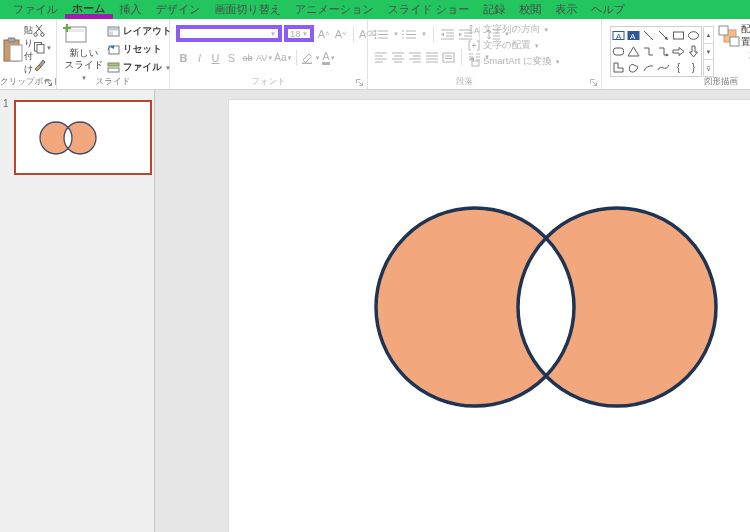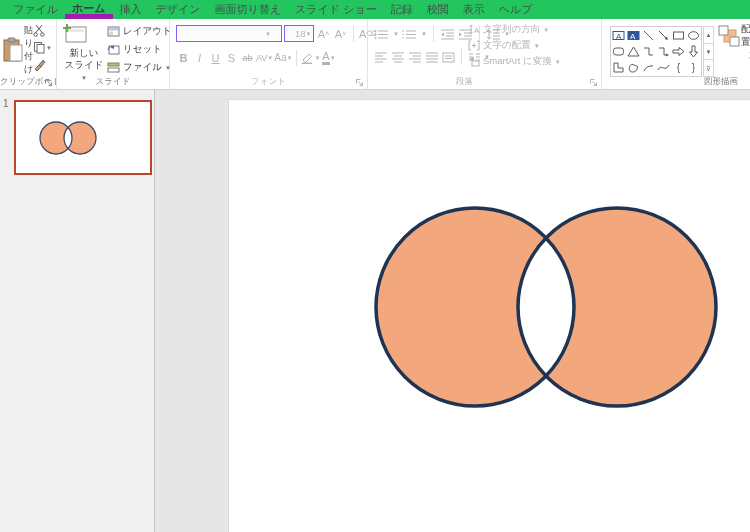--- a/index.html
+++ b/index.html
@@ -21,27 +21,27 @@
 
   
   .g-clip { width:57px; }
   .paste-btn { position:absolute; left:2px; top:4px; width:30px; height:54px; display:flex; flex-direction:row; align-items:center; font-size:9px; color:#444; }
   .clip-col { position:absolute; left:33px; top:5px; width:22px; display:flex; flex-direction:column; gap:4px; align-items:flex-start; }
   .mini-btn { display:flex; align-items:center; gap:1px; height:13px; }
 
   
   .g-slides { width:113px; }
   .newslide-btn { position:absolute; left:5px; top:4px; width:44px; display:flex; flex-direction:column; font-size:9.5px; color:#3f3f3f; line-height:1.25; text-align:center; }
-  .slides-col { position:absolute; left:50px; top:6px; display:flex; flex-direction:column; gap:5px; }
+  .slides-col { position:absolute; left:50px; top:6px; display:flex; flex-direction:column; gap:5px;font-weight:bold; }
   .slides-col .row { display:flex; align-items:center; gap:3px; font-size:9.5px; color:#3f3f3f; white-space:nowrap; }
 
   
   .g-font { width:198px; }
   .font-row1 { position:absolute; left:6px; top:6px; display:flex; align-items:center; gap:2px; }
-  .combo { border:1px solid #8b5cf6; background:#fcfcfc; height:17px; display:flex; align-items:center; justify-content:space-between; font-size:9.5px; color:#b3b3b3; padding:0 10px; }
+  .combo { border:4px solid #8b5cf6; background:#fcfcfc; height:17px; display:flex; align-items:center; justify-content:space-between; font-size:9.5px; color:#b3b3b3; padding:0 2px; }
   .font-row2 { position:absolute; left:6px; top:30px; display:flex; align-items:center; gap:1px; }
   .fbtn { min-width:15px; height:17px; display:flex; align-items:center; justify-content:center; font-size:11px; }
   .vsep { width:1px; height:16px; background:#e0e0e0; margin:0 3px; }
 
   
   .g-para { width:234px; }
   .para-row1 { position:absolute; left:6px; top:7px; display:flex; align-items:center; gap:3px; }
   .para-row2 { position:absolute; left:6px; top:30px; display:flex; align-items:center; gap:3px; }
   .para-right { position:absolute; left:100px; top:4px; display:flex; flex-direction:column; gap:3px; }
   .para-right .row { display:flex; align-items:center; gap:3px; font-size:9.5px; white-space:nowrap; }
@@ -67,20 +67,21 @@
 </style>
 </head>
 <body>
 
 <div class="menubar">
   <div class="menu-item">ファイル</div>
   <div class="menu-item active">ホーム</div>
   <div class="menu-item">挿入</div>
   <div class="menu-item">デザイン</div>
   <div class="menu-item">画面切り替え</div>
+  <div class="menu-item">アニメーション</div>
   <div class="menu-item">スライド ショー</div>
   <div class="menu-item">記録</div>
   <div class="menu-item">校閲</div>
   <div class="menu-item">表示</div>
   <div class="menu-item">ヘルプ</div>
 </div>
 
 <div class="ribbon">
 
   <div class="group g-clip">

